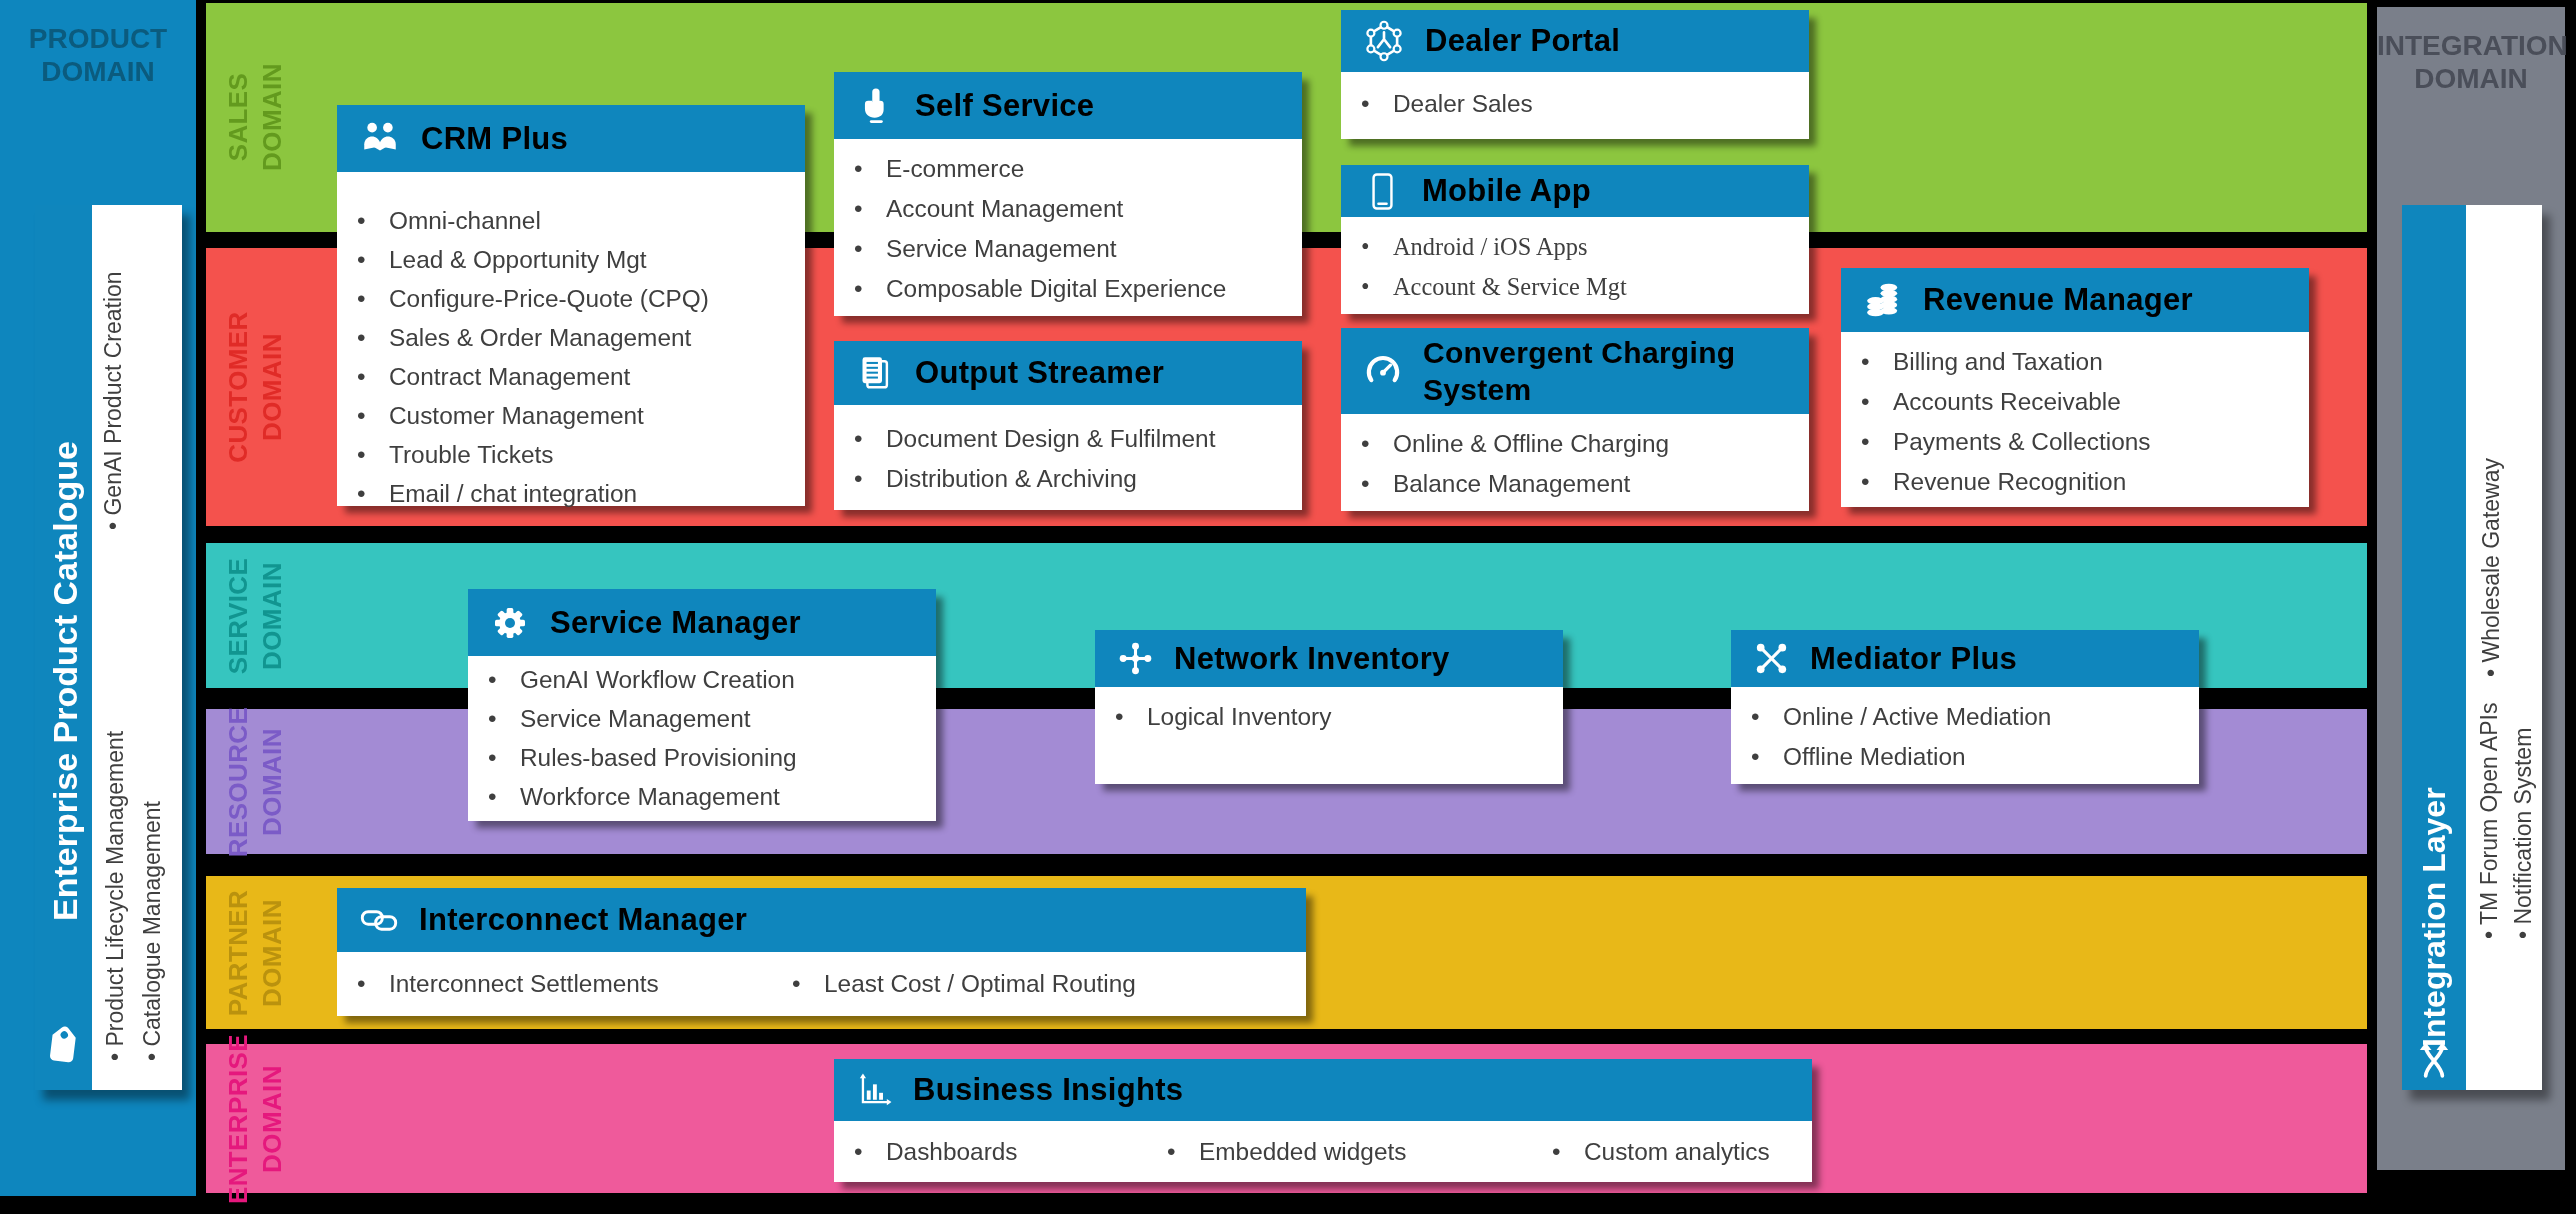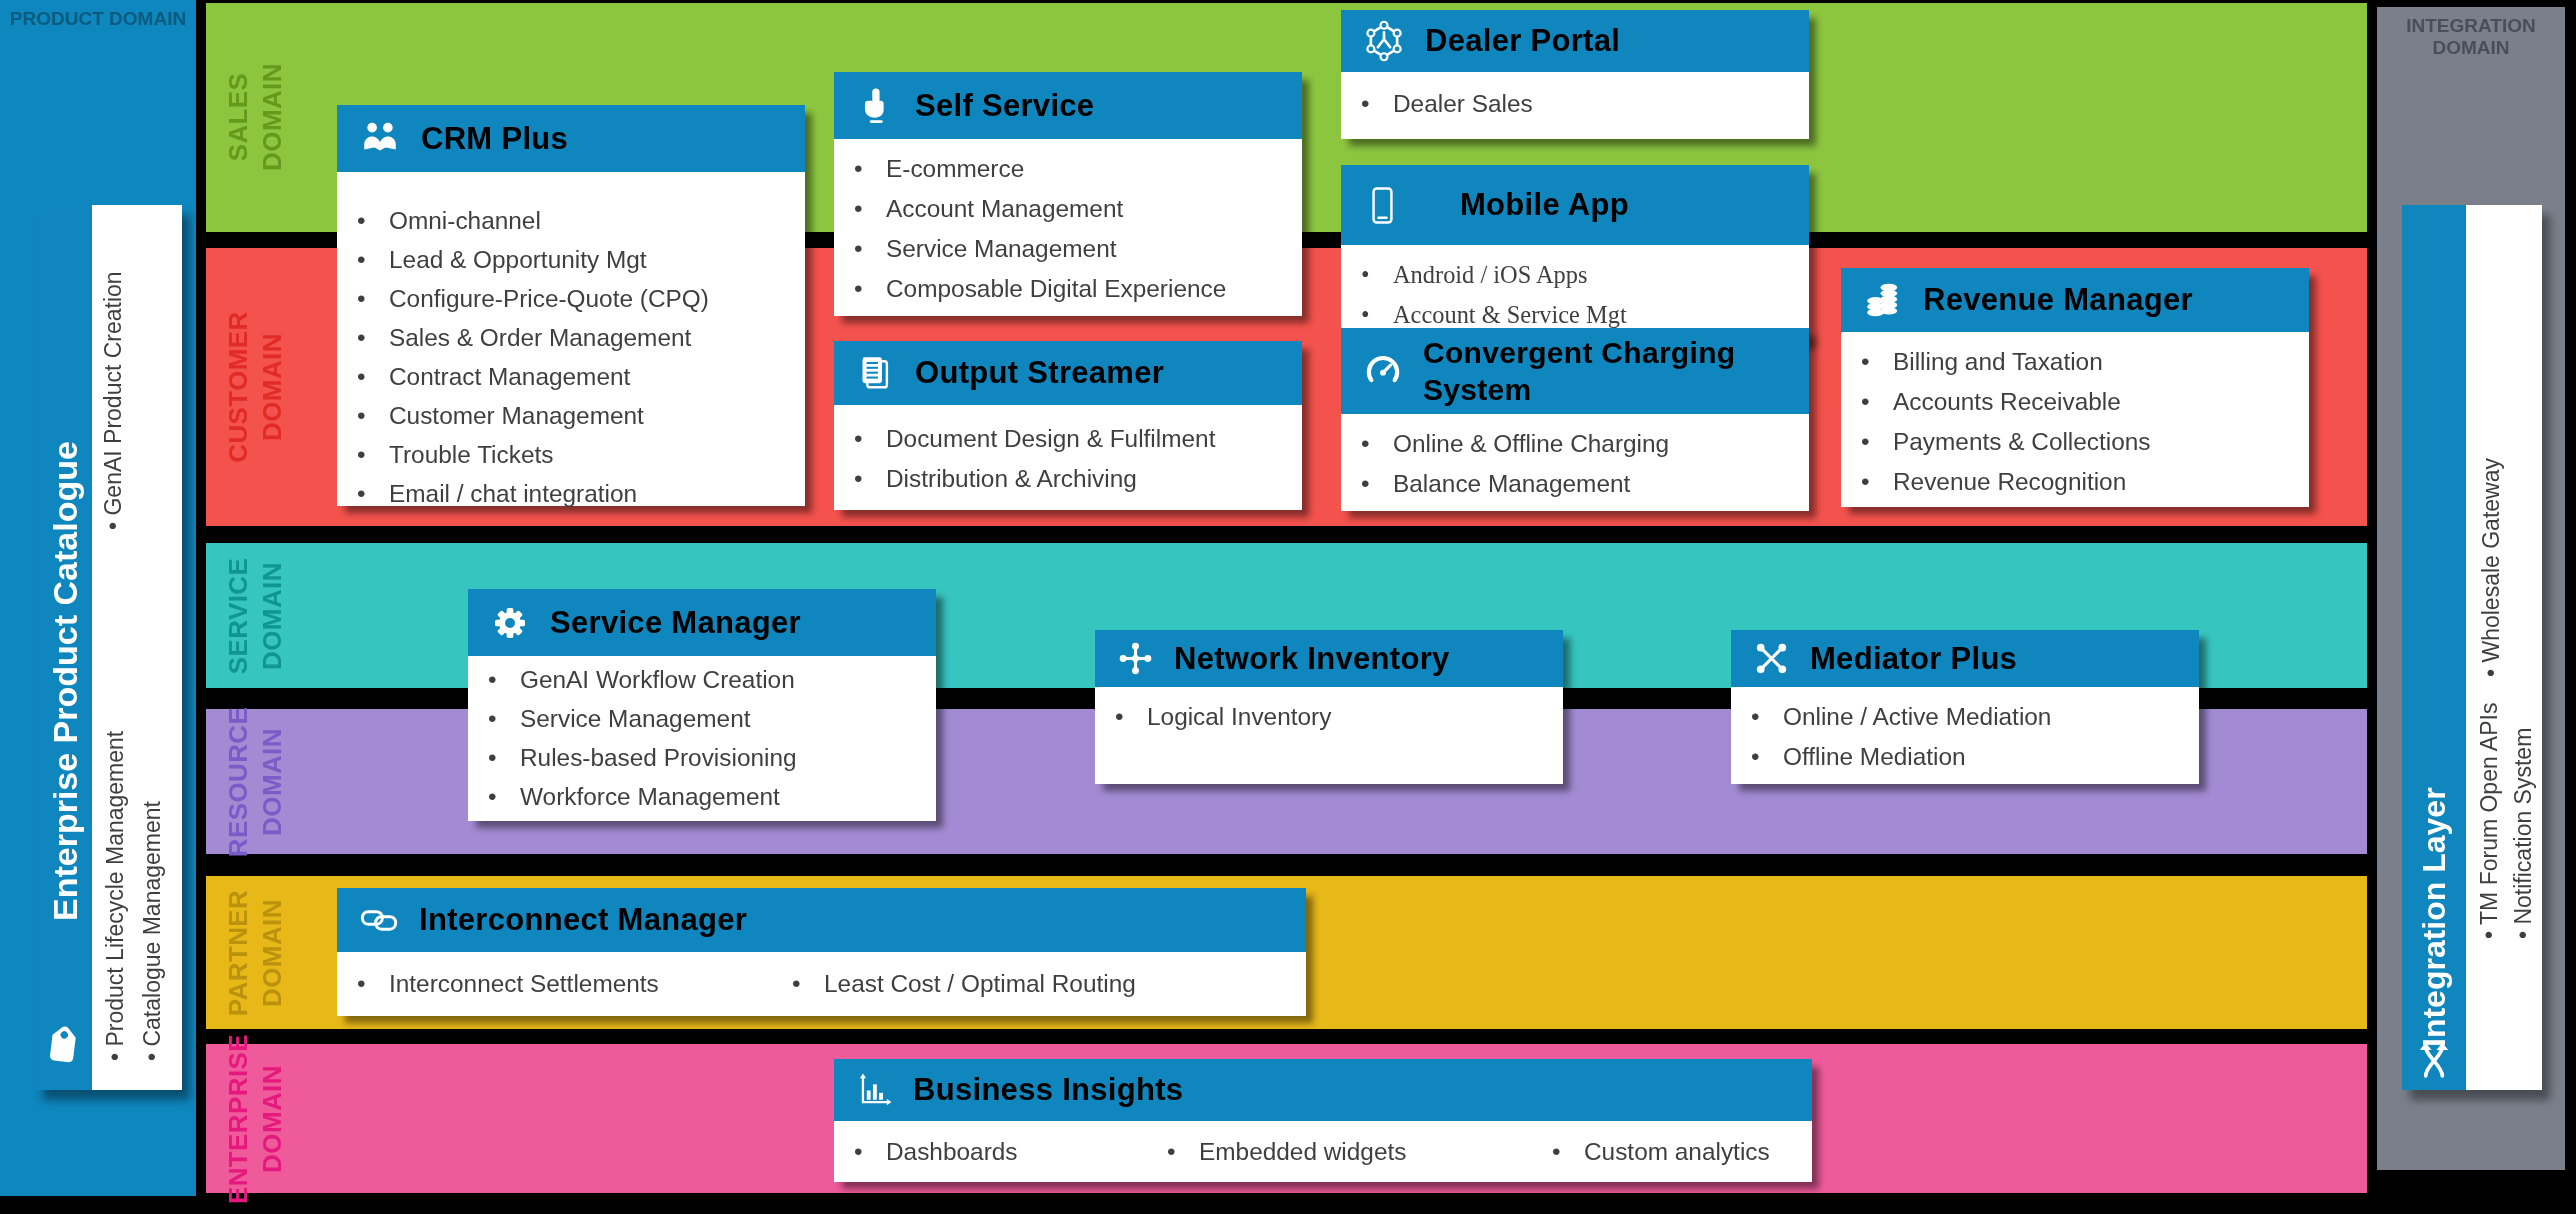--- a/index.html
+++ b/index.html
@@ -3,21 +3,21 @@
 <meta charset="utf-8">
 <style>
   html,body{margin:0;padding:0;background:#000;}
   .stage{position:relative;width:2576px;height:1214px;background:#000;overflow:hidden;
          font-family:"Liberation Sans",sans-serif;-webkit-font-smoothing:antialiased;}
 
   
   .side-col{position:absolute;}
   .product-col{left:0;top:0;width:196px;height:1196px;background:#0E86BE;}
   .integration-col{left:2377px;top:6.7px;width:188px;height:1163px;background:#7A7F8A;}
-  .col-title{padding-top:8px;text-align:center;font-weight:bold;font-size:19px;line-height:1.18;}
+  .col-title{padding-top:22px;text-align:center;font-weight:bold;font-size:28px;line-height:1.18;}
   .product-col .col-title{color:#0B5B7E;}
   .integration-col .col-title{color:#4A4E59;}
 
   
   .vbox{position:absolute;display:flex;box-shadow:8.4px 10px 8.4px rgba(0,0,0,0.40);}
   .vbox-bar{position:relative;background:#0F86BD;}
   .vbox-body{position:relative;background:#fff;flex:1;}
   .vspin{position:absolute;transform-origin:0 0;transform:rotate(-90deg);white-space:nowrap;}
   .vtitle{color:#fff;font-weight:bold;}
   .vitem{font-size:23px;color:#3F3F3F;}
@@ -205,21 +205,21 @@
       <span class="cbox-t">Dealer Portal</span>
     </div>
     <div class="cbox-b" style="height:67px;">
       <ul style="padding-top:11.8px;">
         <li style="line-height:40px;">Dealer Sales</li>
       </ul>
     </div>
   </div>
 
   <div class="cbox" style="left:1341px;top:165px;width:468px;">
-    <div class="cbox-h" style="height:80px;gap:38px;">
+    <div class="cbox-h" style="height:52px;">
       <span class="icon">
         <svg width="39" height="39" viewBox="0 0 48 48">
           <rect x="13" y="3" width="22" height="42" rx="4" fill="none" stroke="#fff" stroke-width="3"></rect>
           <line x1="19" y1="39" x2="29" y2="39" stroke="#fff" stroke-width="3" stroke-linecap="round"></line>
         </svg>
       </span>
       <span class="cbox-t">Mobile App</span>
     </div>
     <div class="cbox-b" style="height:97px;">
       <ul style="padding-top:10px;font-family:Liberation Serif, serif;">

